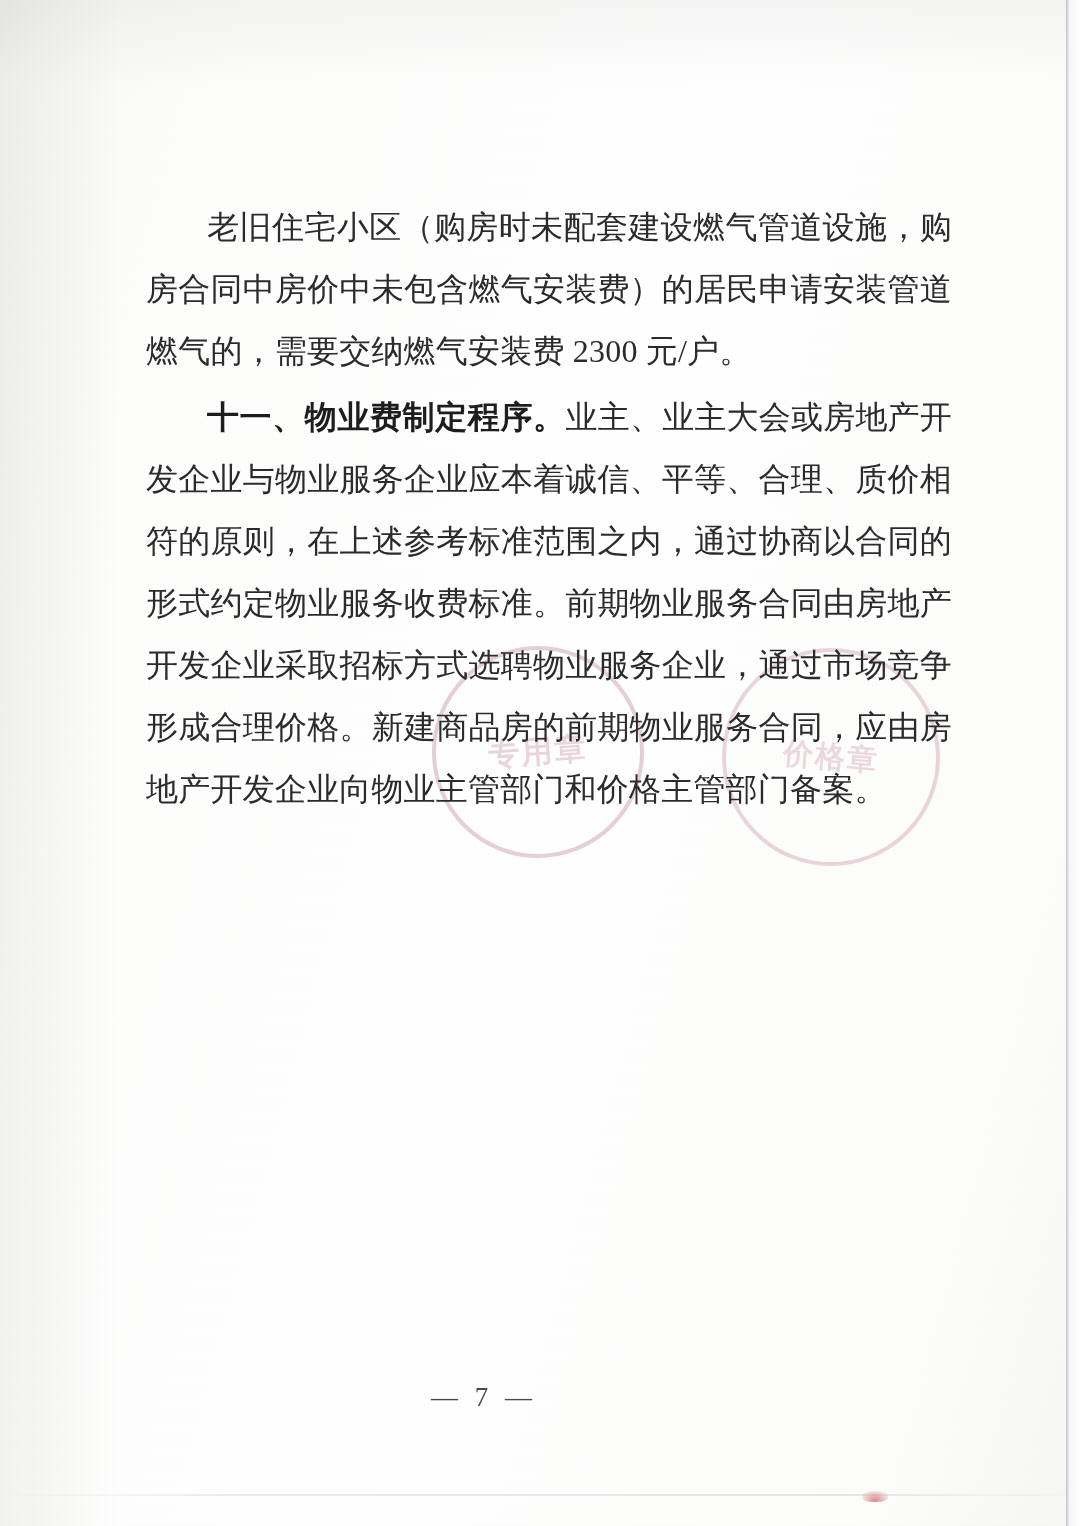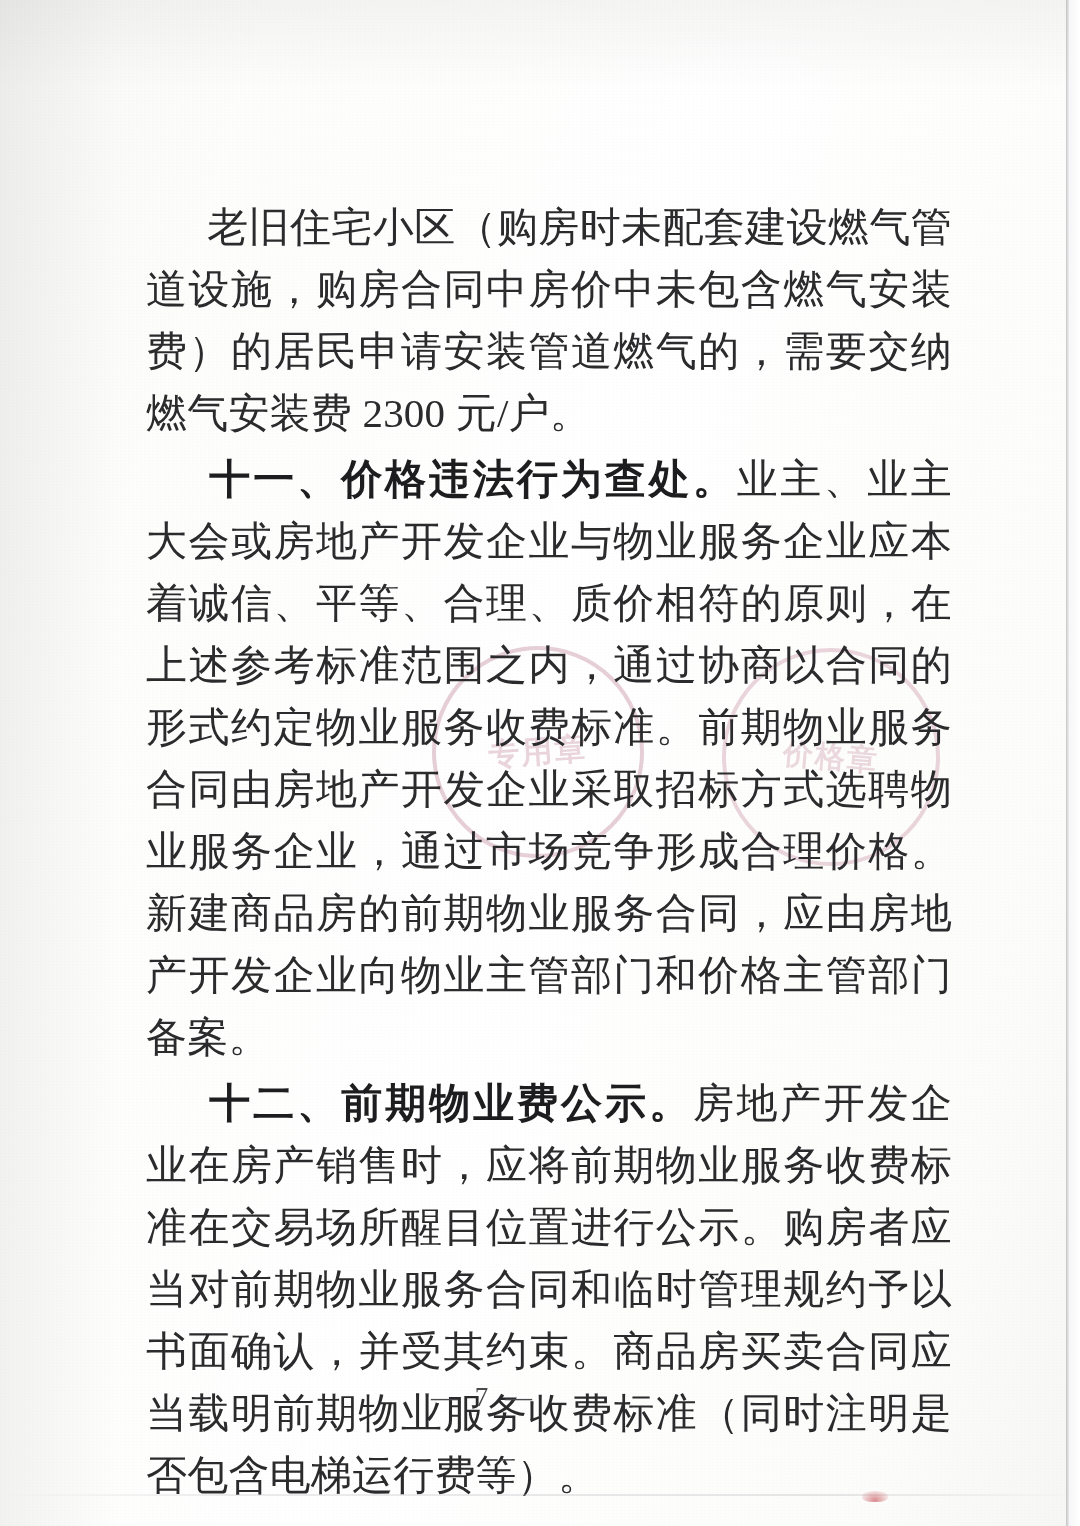--- a/index.html
+++ b/index.html
@@ -123,21 +123,21 @@
   
   .doc-body {
     position: absolute;
     left: 146px;
     top: 196px;
     width: 806px;
   }
 
   .para {
     margin: 0 0 4px 0;
-    font-size: 41px;
+    font-size: 32px;
     line-height: 62px;
     color: #2b2b2d;
     text-align: justify;
     text-align-last: left;
     text-justify: inter-character;
     letter-spacing: .2px;
   }
   .para .indent { display: inline-block; width: 61px; }
   .para .heading {
     font-weight: 700;
@@ -174,23 +174,22 @@
   </div>
   <div class="seal seal-b">
     <div class="seal-ring"></div>
     <div class="seal-inner-text">价格章</div>
   </div>
 
   <div class="doc-body">
 
     <p class="para"><span class="indent"></span><span>老旧住宅小区（购房时未配套建设燃气管道设施，购房合同中房价中未包含燃气安装费）的居民申请安装管道燃气的，需要交纳燃气安装费 2300 元/户。</span></p>
 
-    <p class="para"><span class="indent"></span><span class="heading">十一、价格违法行为查处。</span><span>业主、业主大会或房地产开发企业与物业服务企业应本着诚信、平等、合理、质价相符的原则，在上述参考标准范围之内，通过协商以合同的形式约定物业服务收费标准。前期物业服务合同由房地产开发企业采取招标方式选聘物业服务企业，通过市场竞争形成合理价格。新建商品房的前期物业服务合同，应由房地产开发企业向物业主管部门和价格主管部门备案。</span></p>
-
-    <p class="para"><span class="indent"></span><span class="heading">十二、前期物业费公示。</span><span>房地产开发企业在房产销售时，应将前期物业服务收费标准在交易场所醒目位置进行公示。购房者应当对前期物业服务合同和临时管理规约予以书面确认，并受其约束。商品房买卖合同应当载明前期物业服务收费标准（同时注明是否包含电梯运行费等）。</span></p>
+    <p class="para"><span class="indent"></span><span class="heading">十一、物业费制定程序。</span><span>业主、业主大会或房地产开发企业与物业服务企业应本着诚信、平等、合理、质价相符的原则，在上述参考标准范围之内，通过协商以合同的形式约定物业服务收费标准。前期物业服务合同由房地产开发企业采取招标方式选聘物业服务企业，通过市场竞争形成合理价格。新建商品房的前期物业服务合同，应由房地产开发企业向物业主管部门和价格主管部门备案。</span></p>
+
 
 
     <p class="para"><span class="indent"></span></p>
 
   </div>
 
   <div class="page-number">— 7 —</div>
 
   <div class="page-bottom-line"></div>
   <div class="seal-smudge"></div>

